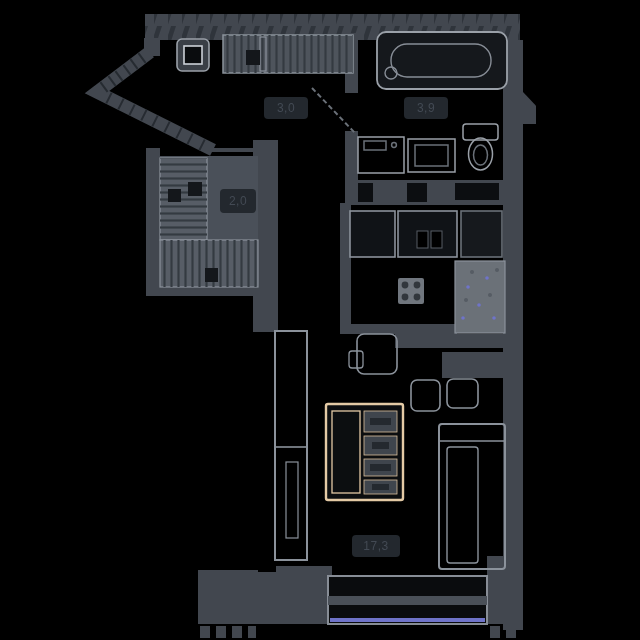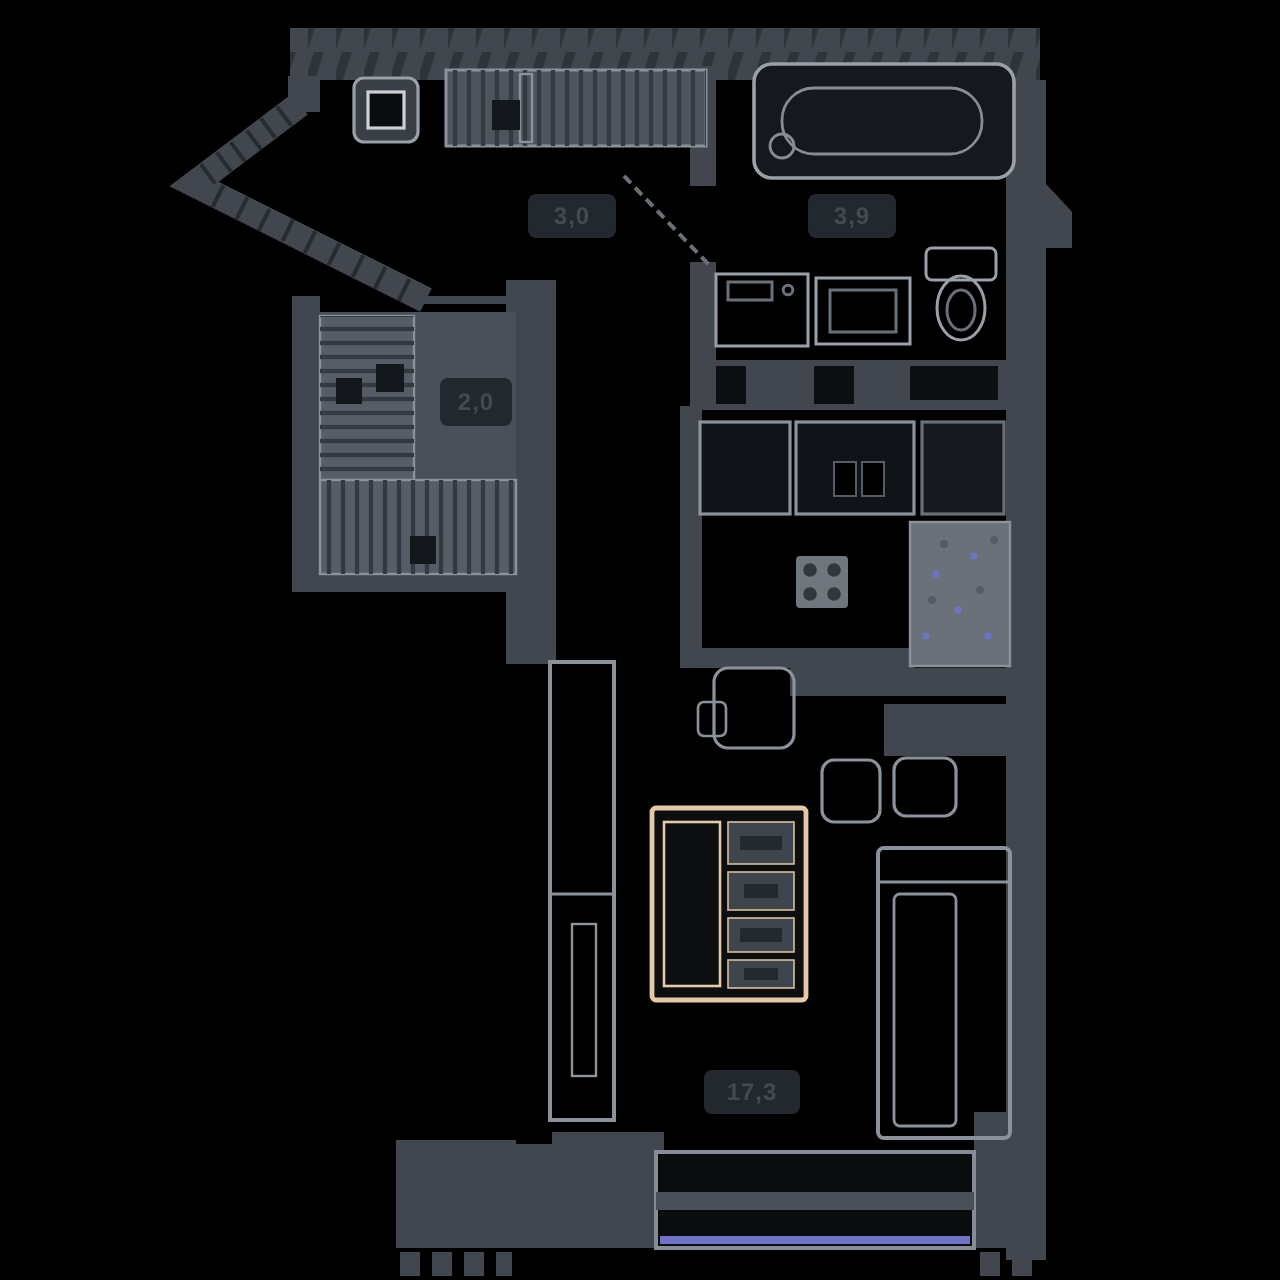--- a/index.html
+++ b/index.html
@@ -1,17 +1,17 @@
 <!DOCTYPE html>
 <html><head>
 <meta charset="utf-8">
 <style>
   html,body{margin:0;padding:0;background:#000;}
   #stage{position:relative;width:536px;height:640px;background:#000;overflow:hidden;
-         font-family:"Liberation Sans", sans-serif;font-weight:bold;}
+         font-family:"Liberation Sans", sans-serif;}
   svg{display:block;}
   text.badge-label{font-family:"Liberation Sans", sans-serif;font-size:12px;
                    letter-spacing:.5px;text-anchor:middle;}
 </style>
 </head>
 <body>
 
 <div id="stage">
 <svg width="640" height="640" viewBox="0 0 640 640">
   <defs>

